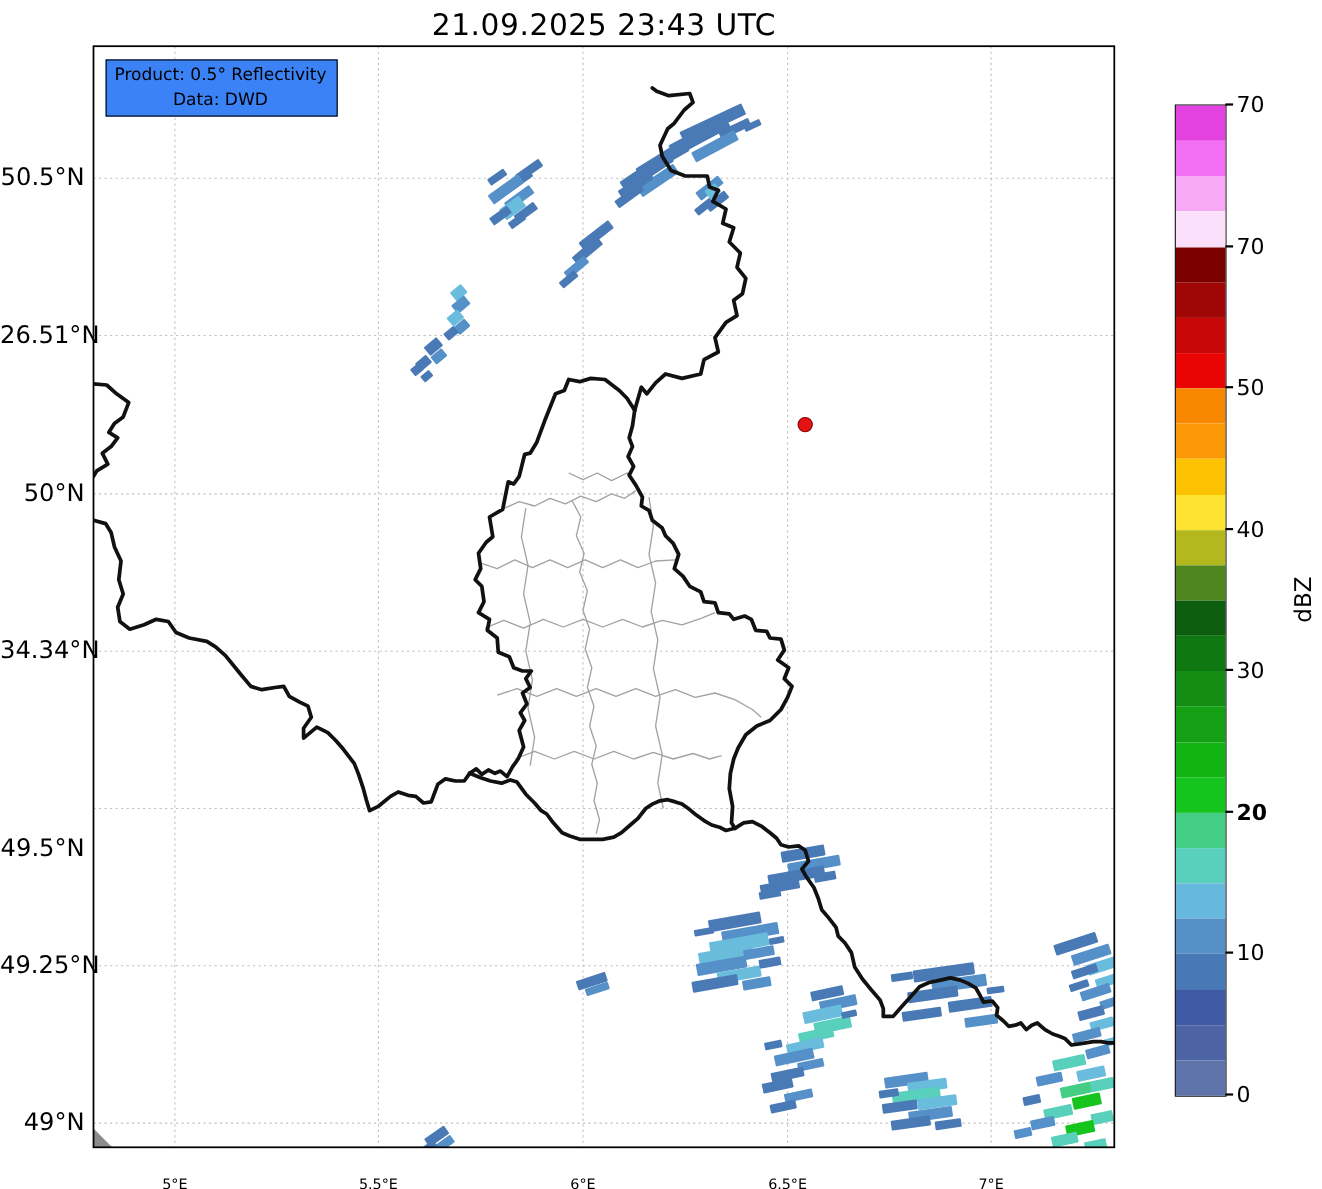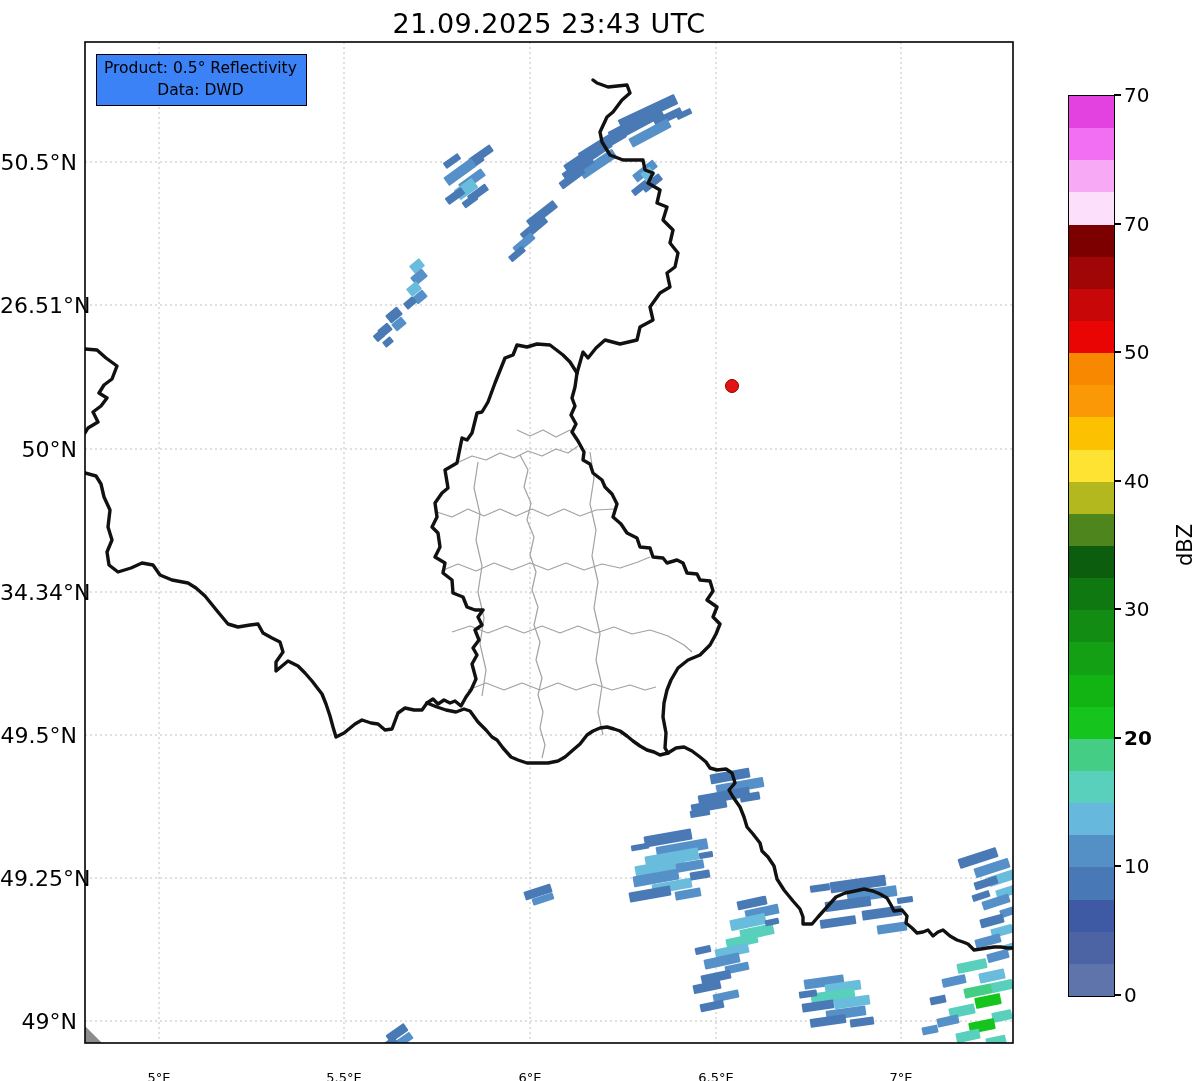--- a/index.html
+++ b/index.html
@@ -200,21 +200,21 @@
   <div class="infobox">
     <div>Product: 0.5° Reflectivity</div>
     <div>Data: DWD</div>
   </div>
 
   <div id="ylabs">
       <div class="ylab" style="top: 162px;">50.5°N</div>
       <div class="ylab" style="top: 305px;">26.51°N</div>
       <div class="ylab" style="top: 449px;">50°N</div>
       <div class="ylab" style="top: 592px;">34.34°N</div>
-      <div class="ylab" style="top: 735px;">49.5°N</div>
+      <div class="ylab" style="top: 772px;">49.5°N</div>
       <div class="ylab" style="top: 878px;">49.25°N</div>
       <div class="ylab" style="top: 1021px;">49°N</div>
     </div>
   <div id="xlabs">
       <div class="xlab" style="left: 94px;">5°E</div>
       <div class="xlab" style="left: 279px;">5.5°E</div>
       <div class="xlab" style="left: 465px;">6°E</div>
       <div class="xlab" style="left: 651px;">6.5°E</div>
       <div class="xlab" style="left: 836px;">7°E</div>
     </div>

